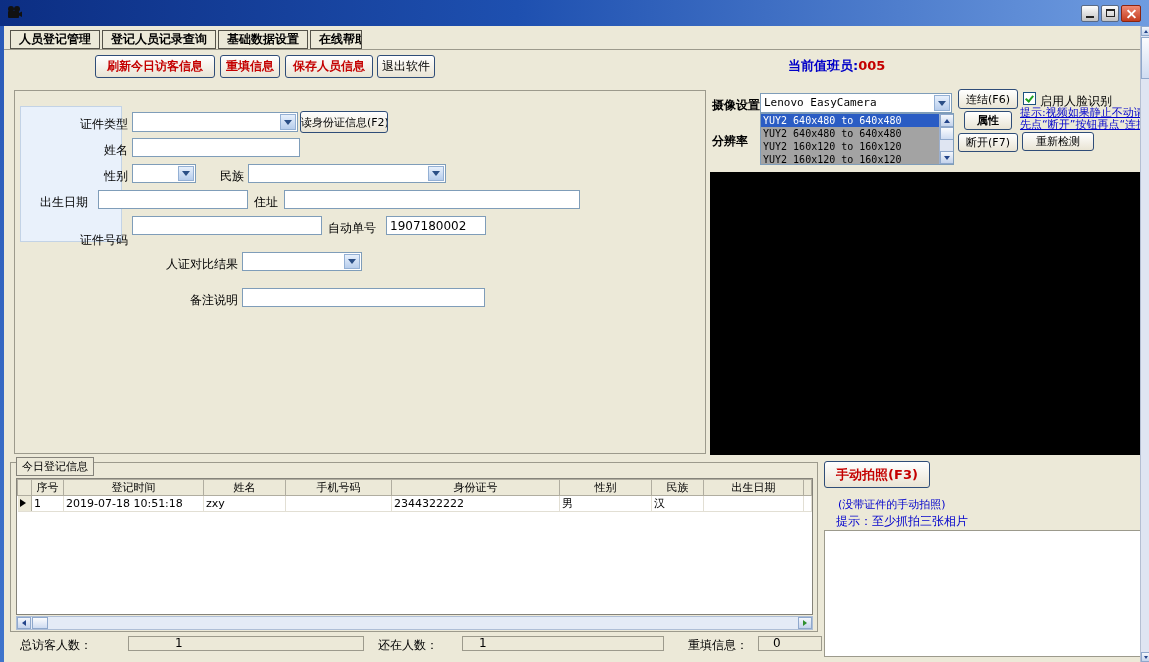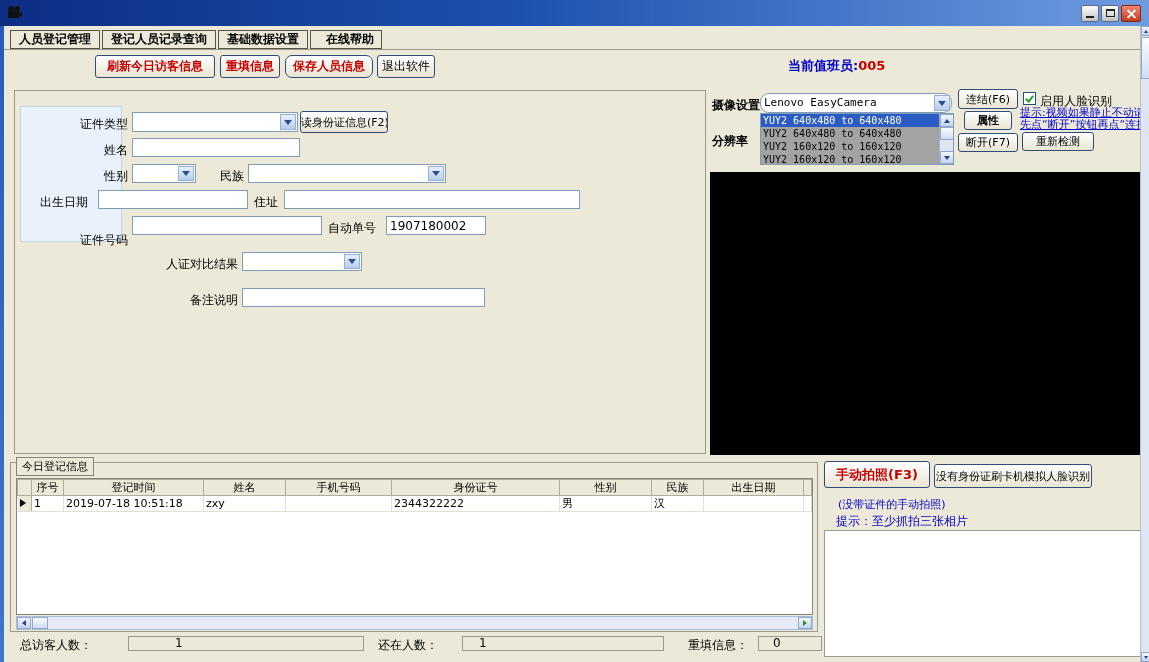--- a/index.html
+++ b/index.html
@@ -141,26 +141,26 @@
           <span class="glyph-x2"></span>
         </span>
     </span>
   </div>
 
   <div class="abs frame-left"></div>
 
   <div class="abs tab" style="left:10px;width:90px;">人员登记管理</div>
   <div class="abs tab" style="left:102px;width:114px;">登记人员记录查询</div>
   <div class="abs tab" style="left:218px;width:90px;">基础数据设置</div>
-  <div class="abs tab" style="left:310px;width:72px;padding-left:8px;">在线帮助</div>
+  <div class="abs tab" style="left:310px;width:52px;padding-left:8px;">在线帮助</div>
   <div class="abs tab-divider"></div>
 
   <button class="abs btn red" style="left:95px;top:55px;width:120px;height:23px;">刷新今日访客信息</button>
   <button class="abs btn red" style="left:220px;top:55px;width:60px;height:23px;">重填信息</button>
-  <button class="abs btn red" style="left:285px;top:55px;width:88px;height:23px;border-radius:7px;">保存人员信息</button>
+  <button class="abs btn red" style="left:285px;top:55px;width:88px;height:23px;">保存人员信息</button>
   <button class="abs btn" style="left:377px;top:55px;width:58px;height:23px;">退出软件</button>
   <div class="abs duty" style="left:788px;top:57px;">
     <span>当前值班员:</span><span class="duty-val">005</span>
   </div>
 
   <div class="abs groupbox" style="left:14px;top:90px;width:692px;height:364px;"></div>
   <div class="abs photobox" style="left:20px;top:106px;width:102px;height:136px;"></div>
 
   <div class="abs flabel" style="left:60px;top:116px;width:68px;text-align:right;">证件类型</div>
   <div class="abs combo" style="left:132px;top:112px;width:166px;height:20px;">
@@ -192,21 +192,21 @@
 
   <div class="abs flabel" style="left:160px;top:256px;width:78px;text-align:right;">人证对比结果</div>
   <div class="abs combo" style="left:242px;top:252px;width:120px;height:19px;">
       <span class="carrow"></span>
     </div>
 
   <div class="abs flabel" style="left:172px;top:292px;width:66px;text-align:right;">备注说明</div>
   <input class="abs input" style="left: 242px; top: 288px; width: 243px; height: 19px;">
 
   <div class="abs flabel bold" style="left:712px;top:97px;">摄像设置</div>
-  <div class="abs combo" style="left:760px;top:93px;width:192px;height:20px;border-radius:9px;">
+  <div class="abs combo" style="left:760px;top:93px;width:192px;height:20px;">
     <span class="combo-text mono">Lenovo EasyCamera</span>
     <span class="carrow"></span>
   </div>
   <button class="abs btn small" style="left:958px;top:89px;width:60px;height:20px;">连结(F6)</button>
   <span class="abs checkbox" style="left:1023px;top:92px;">
       <span class="check"></span>
     </span>
   <div class="abs flabel" style="left:1040px;top:93px;">启用人脸识别</div>
 
   <div class="abs hint" style="left:1020px;top:105px;width:126px;">提示:视频如果静止不动请</div>
@@ -295,21 +295,20 @@
   <div class="abs" style="left:10px;top:635px;width:808px;height:17px;">
     <span class="stat-label" style="left:10px;top:2px;">总访客人数：</span>
     <span class="stat-field" style="left:118px;top:1px;width:236px;padding-left:46px;">1</span>
     <span class="stat-label" style="left:368px;top:2px;">还在人数：</span>
     <span class="stat-field" style="left:452px;top:1px;width:202px;padding-left:16px;">1</span>
     <span class="stat-label" style="left:678px;top:2px;">重填信息：</span>
     <span class="stat-field" style="left:748px;top:1px;width:64px;padding-left:14px;">0</span>
   </div>
 
   <button class="abs btn red" style="left:824px;top:461px;width:106px;height:27px;font-size:13px;">手动拍照(F3)</button>
-  <button class="abs btn small" style="left:934px;top:464px;width:158px;height:24px;">没有身份证刷卡机模拟人脸识别</button>
   <div class="abs hint-plain" style="left:838px;top:497px;">(没带证件的手动拍照)</div>
   <div class="abs hint-plain big" style="left:836px;top:513px;">提示：至少抓拍三张相片</div>
   <div class="abs photo-area" style="left:824px;top:530px;width:319px;height:127px;"></div>
 
   <div class="abs vscroll" style="left:1140px;top:26px;width:9px;height:636px;">
     <span class="vs-btn" style="top:0;">
         <i class="tri-up-s"></i>
       </span>
     <span class="vs-thumb"></span>
     <span class="vs-btn" style="bottom:0;">

